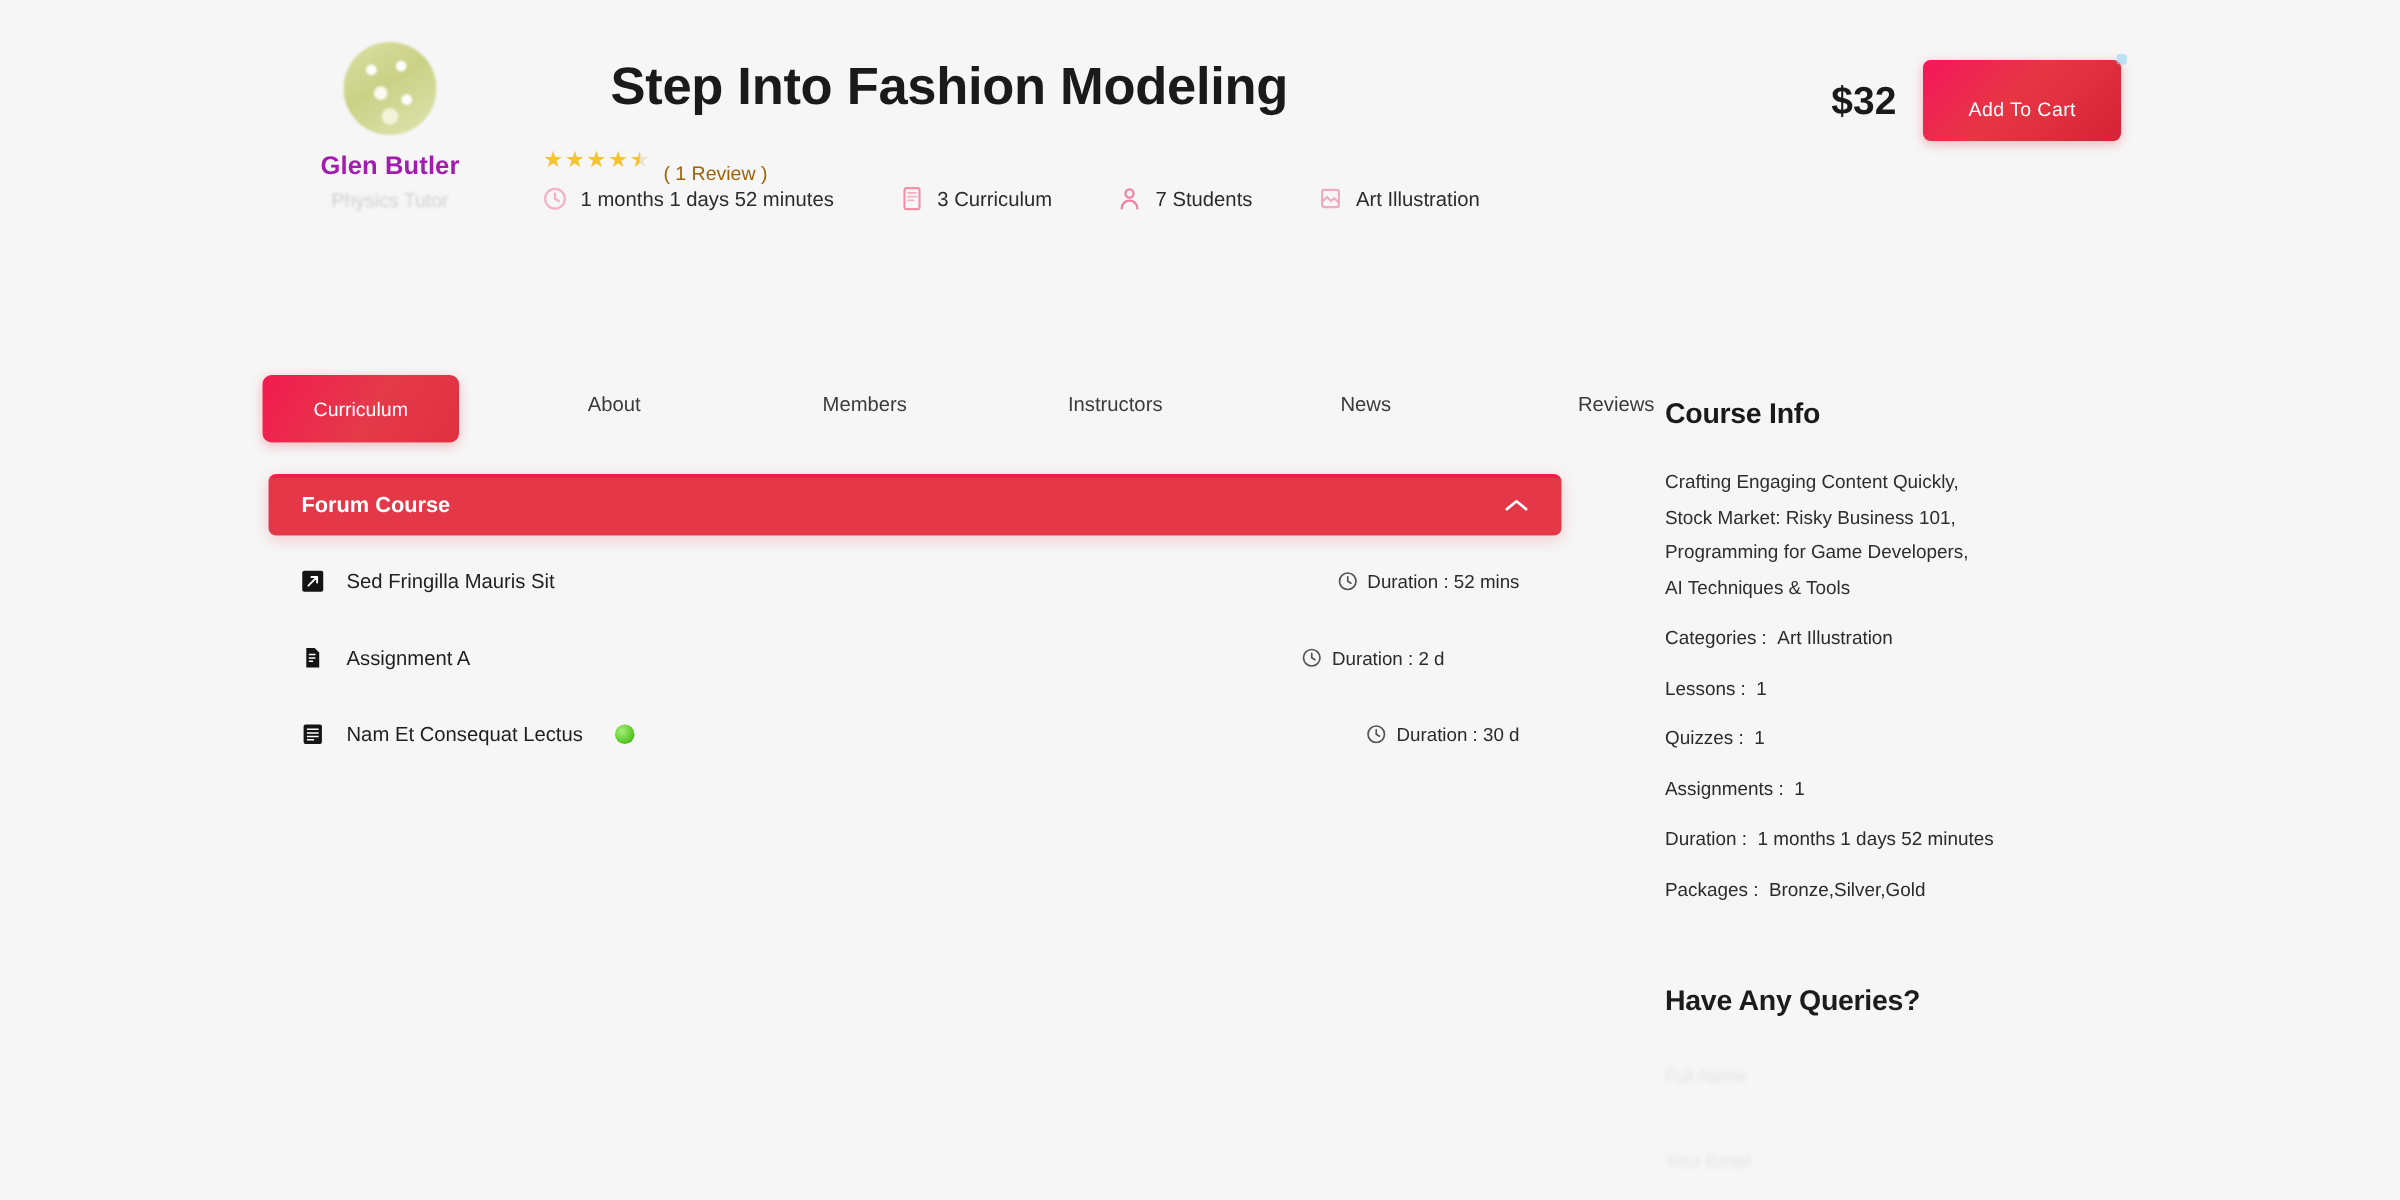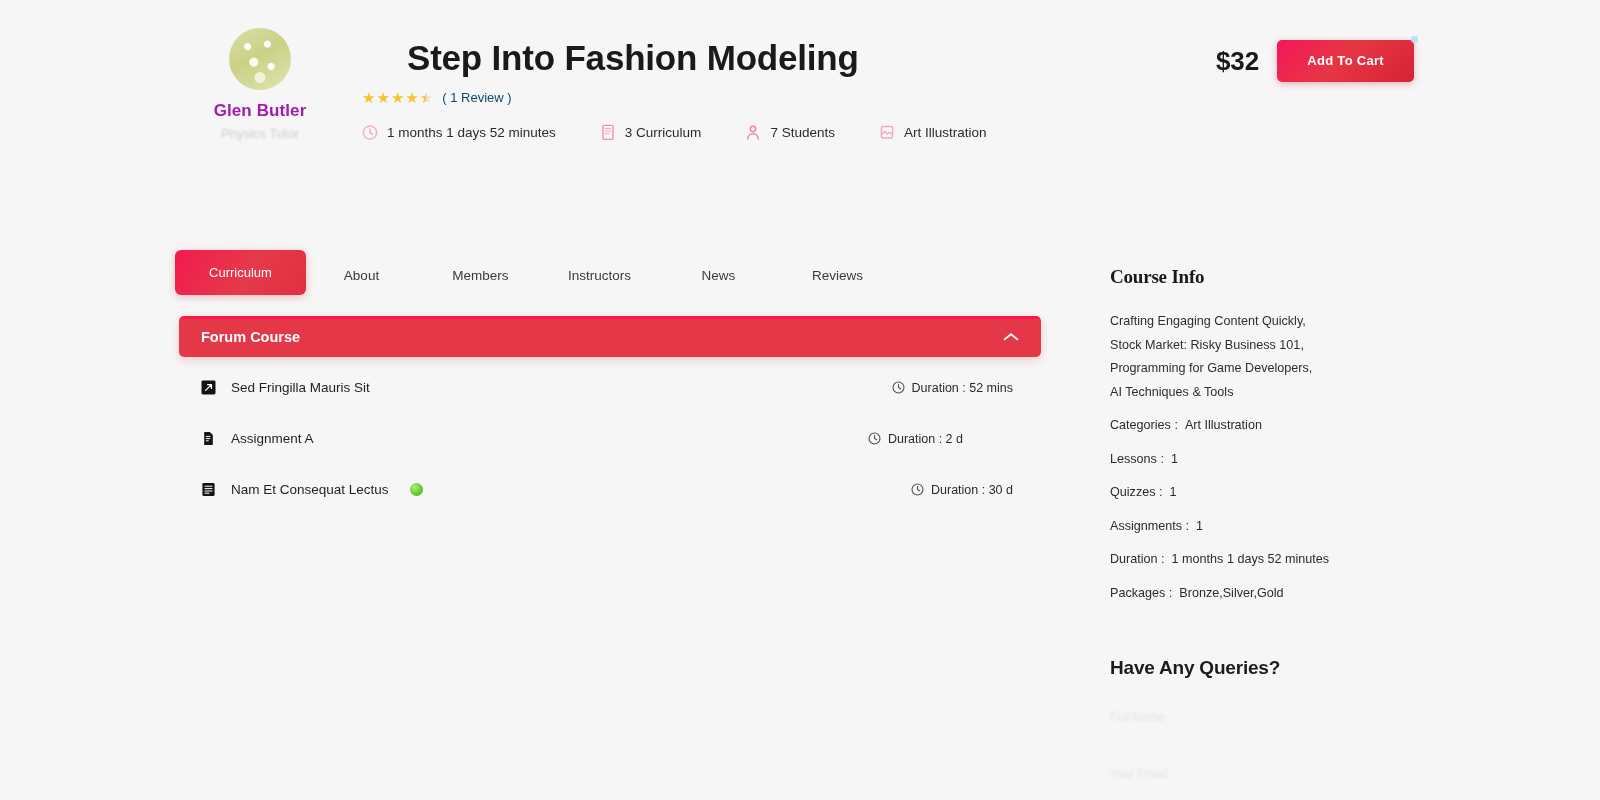--- a/index.html
+++ b/index.html
@@ -50,58 +50,58 @@
   .rating-row {
     position: absolute; left: 362px; top: 90px;
     display: flex; align-items: center; gap: 9px;
   }
   .stars { display: flex; gap: 1px; font-size: 15px; line-height: 1; }
   .star { color: #f7c32e; }
   .star.half {
     background: linear-gradient(90deg, #f7c32e 50%, #e9e2c8 50%);
     -webkit-background-clip: text; background-clip: text; color: transparent;
   }
-  .review-count { font-size: 13px; color: #0c4a6e; }
+  .review-count { font-size: 13px; color: #a16207; margin-top: 18px; }
 
   .meta-row {
     position: absolute; left: 362px; top: 124px;
     display: flex; align-items: center; gap: 44px;
   }
   .meta-item { display: flex; align-items: center; gap: 9px; }
   .meta-ico {
     width: 16px; height: 17px; flex: 0 0 16px;
     display: block; opacity: .85;
   }
   .meta-label { font-size: 13.5px; color: #2b2b2b; }
 
   .price-box {
     position: absolute; right: 186px; top: 40px;
     display: flex; align-items: center; gap: 18px;
   }
   .price { font-size: 26px; font-weight: bold; color: #1a1a1a; }
   .cart-btn {
     position: relative;
-    padding: 13px 30px 14px;
+    padding: 25px 30px 14px;
     border: none; border-radius: 5px; cursor: pointer;
     background: linear-gradient(135deg, #f5165c 0%, #e63644 46%, #d62336 100%);
-    color: #fff; font-size: 13px; font-weight: bold;
+    color: #fff; font-size: 13px; font-weight: normal;
     font-family: "Liberation Sans", sans-serif;
     letter-spacing: .3px;
     box-shadow: 0 2px 7px rgba(226,54,72,.34);
   }
   .cart-btn::after {
     content: ""; position: absolute; right: -4px; top: -4px;
     width: 7px; height: 7px; border-radius: 2px;
     background: #8fd3f4; opacity: .55;
   }
 
   
   .tabs {
     position: absolute; left: 179px; top: 250px;
-    display: flex; align-items: flex-end;
+    display: flex; align-items: flex-start; gap: 48px;
   }
   .tab {
     font-size: 13.5px; color: #3b3b3b;
     padding: 12px 10px; cursor: pointer;
     background: transparent; border: none;
     font-family: "Liberation Sans", sans-serif;
     white-space: nowrap;
   }
   .tab-wrap { width: 119px; display: flex; justify-content: center; }
   .tab-wrap:first-child { width: 123px; }
@@ -140,21 +140,21 @@
   .lesson-right { display: flex; align-items: center; gap: 7px; }
   .clock { width: 13px; height: 13px; display: block; opacity: .8; }
   .dur { font-size: 12.5px; color: #2b2b2b; }
   .lesson.r1 { padding-right: 28px; }
   .lesson.r2 { padding-right: 78px; }
   .lesson.r3 { padding-right: 28px; }
 
   
   .sidebar { position: absolute; left: 1110px; top: 266px; width: 360px; }
   .side-title {
-    font-size: 19px; font-weight: bold; color: #1a1a1a; letter-spacing: -.2px; font-family: Liberation Serif, serif;
+    font-size: 19px; font-weight: bold; color: #1a1a1a; letter-spacing: -.2px;
   }
   .info-list { margin-top: 22px; }
   .info-row {
     font-size: 12.6px; color: #2e2e2e; line-height: 23.5px;
     filter: blur(.35px);
   }
   .info-row .k { color: #2b2b2b; }
   .info-row .v { color: #2b2b2b; }
   .info-row.spaced { margin-top: 10px; }
   .class-vals { line-height: 23.5px; }

